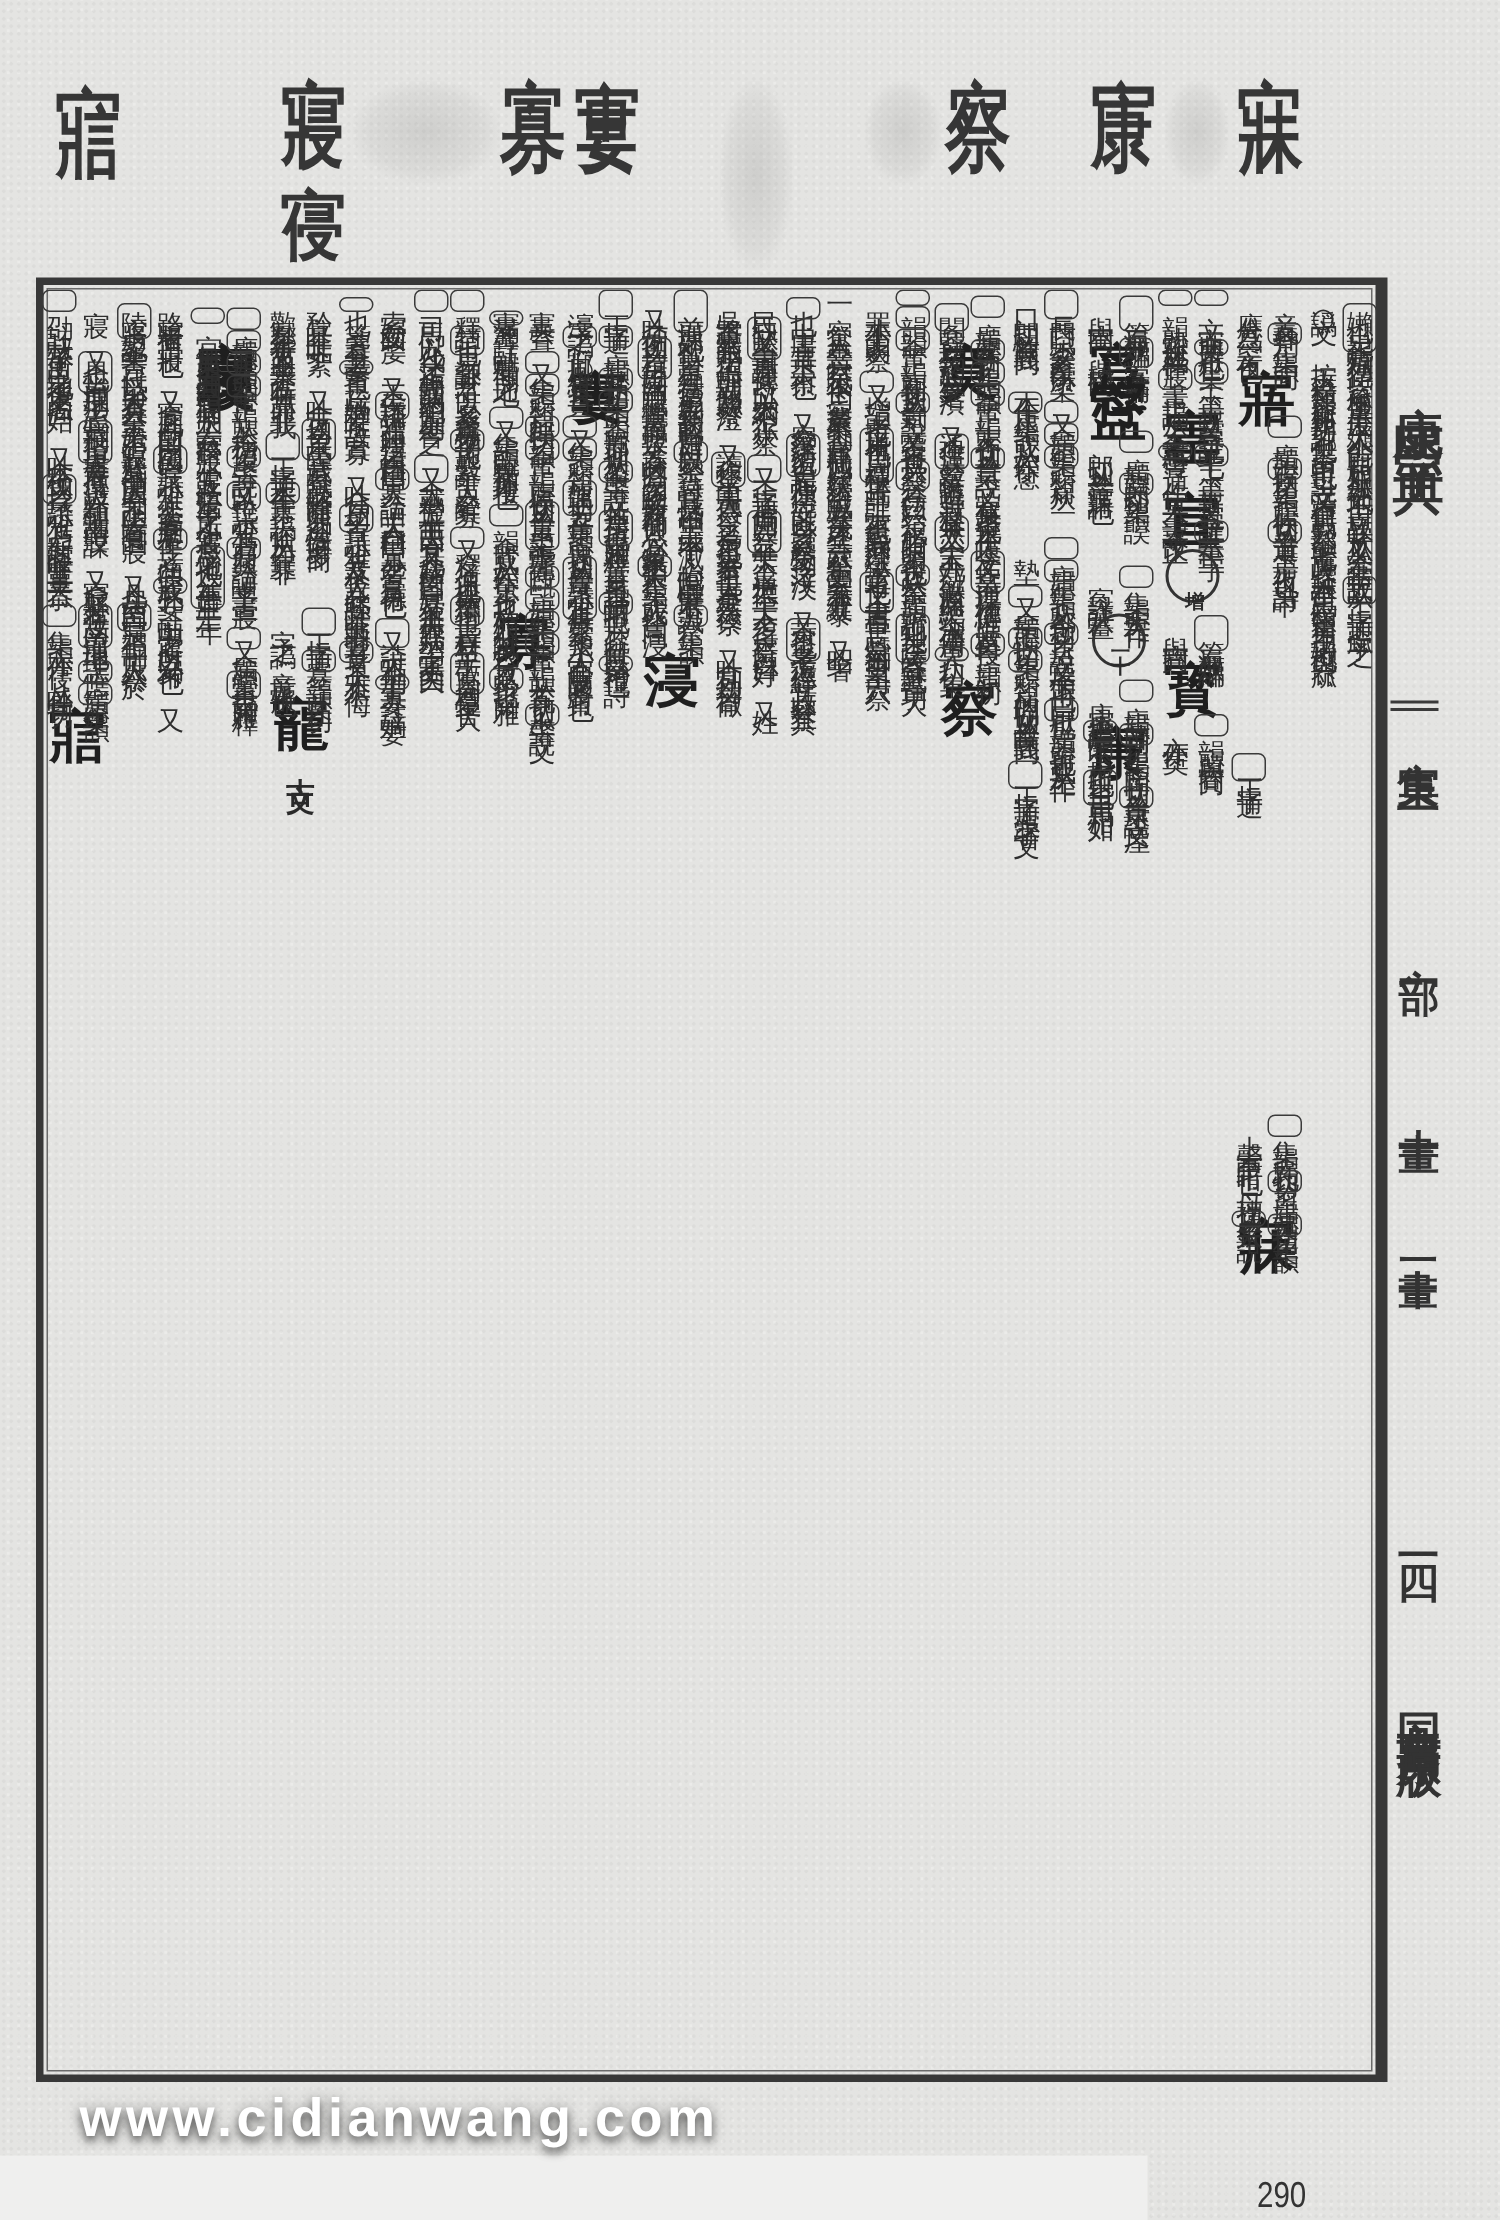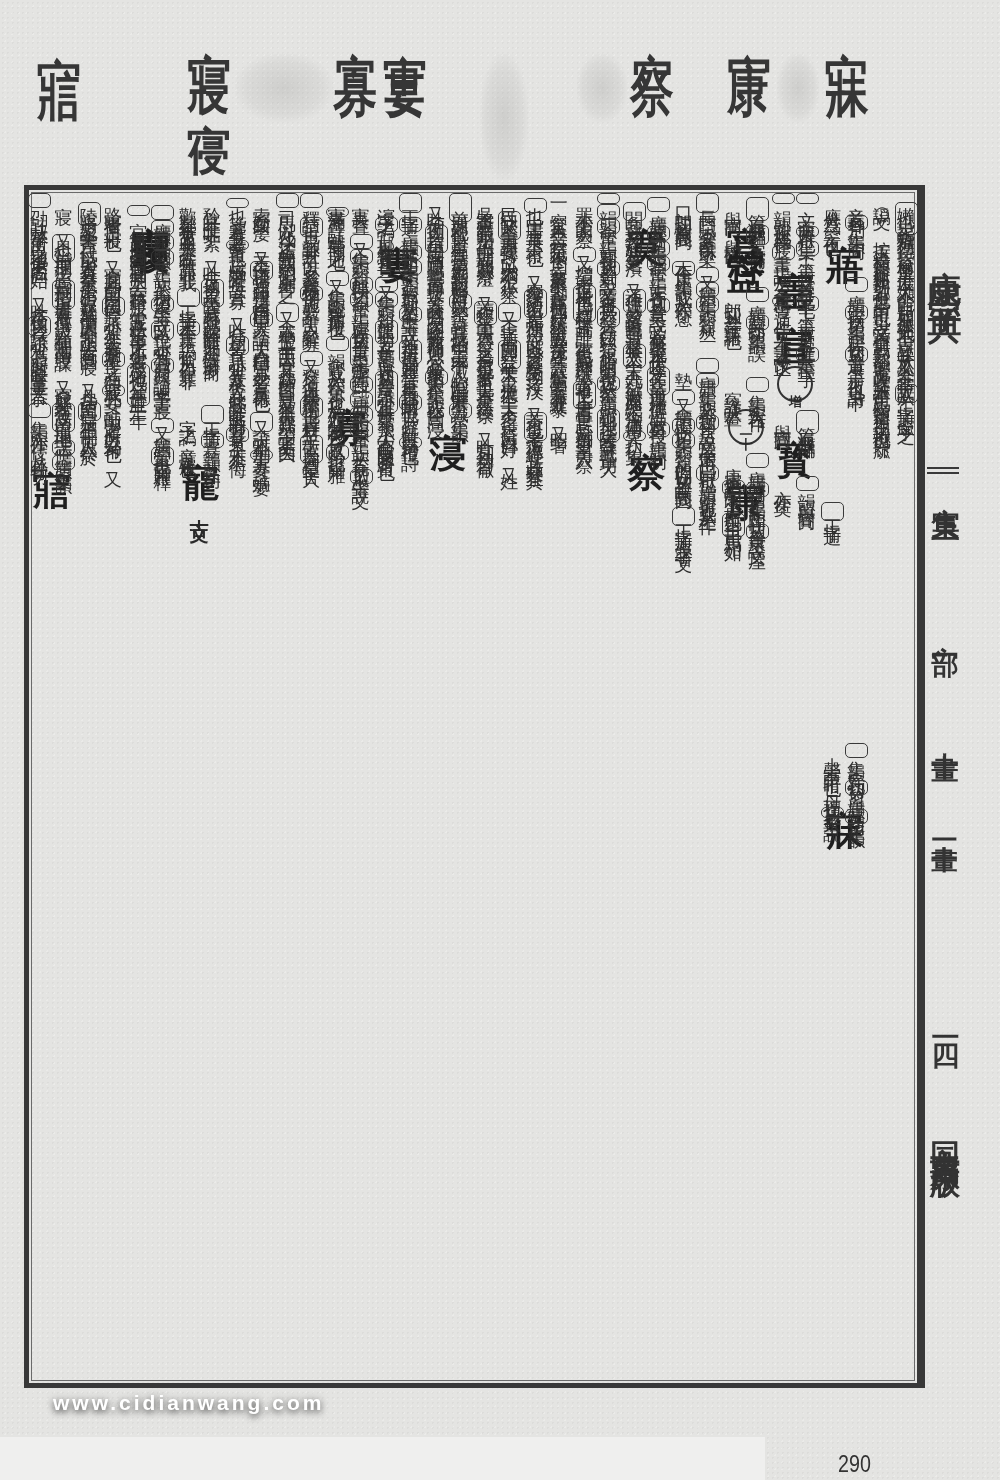--- a/index.html
+++ b/index.html
@@ -81,21 +81,21 @@
   .hdr-strokes-a { left:932px; top:731px; font-size:27px; line-height:27px; letter-spacing:3px; }
   .hdr-strokes-b { left:932px; top:826px; font-size:26px; line-height:26px; letter-spacing:0; }
   .hdr-leaf { left:931px; top:1022px; font-size:28px; line-height:28px; letter-spacing:0; }
   .hdr-publisher { left:930px; top:1118px; font-size:30px; line-height:30px; letter-spacing:5.5px; }
   .hdr-sep { position:absolute; left:927px; top:467px; width:32px; height:7px;
     border-top:2px solid #3a3a3a; border-bottom:2px solid #3a3a3a; box-sizing:border-box; }
   
   .bottom-strip { position:absolute; left:0; top:1437px; width:765px; height:43px; background:#efefee; }
   .watermark {
     position:absolute; left:53px; top:1391px;
-    font-family:"Liberation Sans", sans-serif; font-weight:bold; font-size:21px;
+    font-family:"Liberation Sans", sans-serif; font-weight:bold; font-size:36px;
     letter-spacing:3px; color:#ffffff;
     text-shadow: 0 3px 6px rgba(0,0,0,0.55), 0 0 10px rgba(0,0,0,0.25);
   }
   .page-number {
     position:absolute; left:838px; top:1450px;
     font-family:"Liberation Sans", sans-serif; font-size:24px; color:#333;
     transform:scaleX(0.82); transform-origin:left top;
   }
 </style>
 </head>

